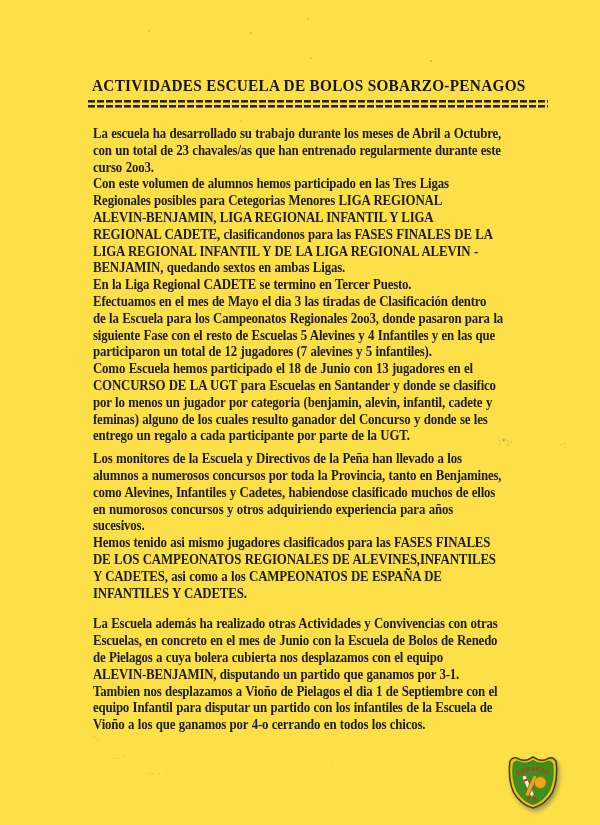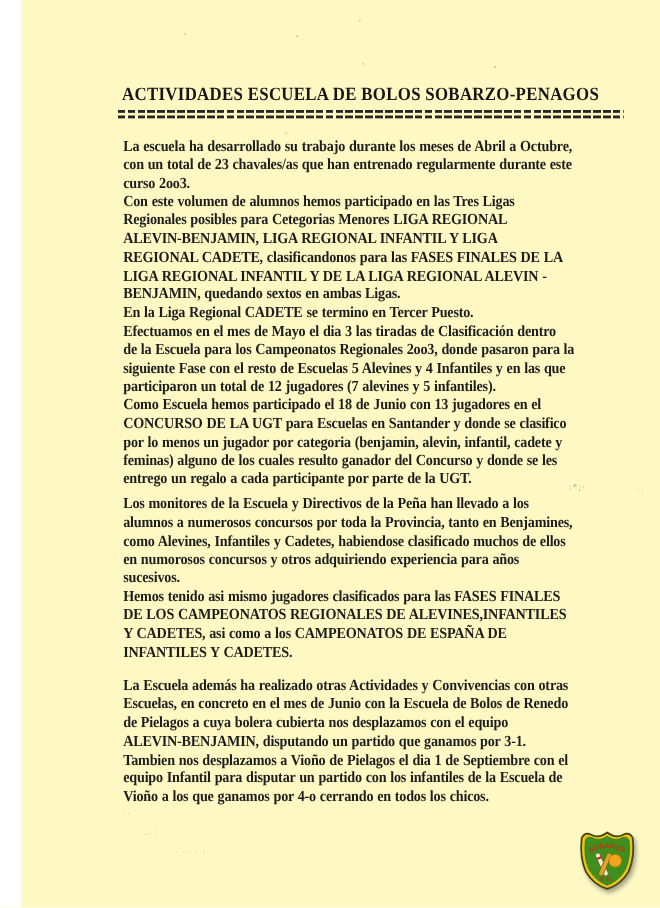--- a/index.html
+++ b/index.html
@@ -5,22 +5,21 @@
   html,body{margin:0;padding:0;}
   body{
     width:600px;height:825px;
     background:#ffffff;
     font-family:"Liberation Serif", serif;
     position:relative;
     overflow:hidden;
   }
   .page{
     position:absolute;inset:0;
-    background:#fef9c3;
-    margin-left:19px;
+    background:#fde047;
   }
   
   .title{
     position:absolute;
     left:92px;top:76px;
     margin:0;
     font-size:17px;
     font-weight:bold;
     color:#161616;
     letter-spacing:.3px;

